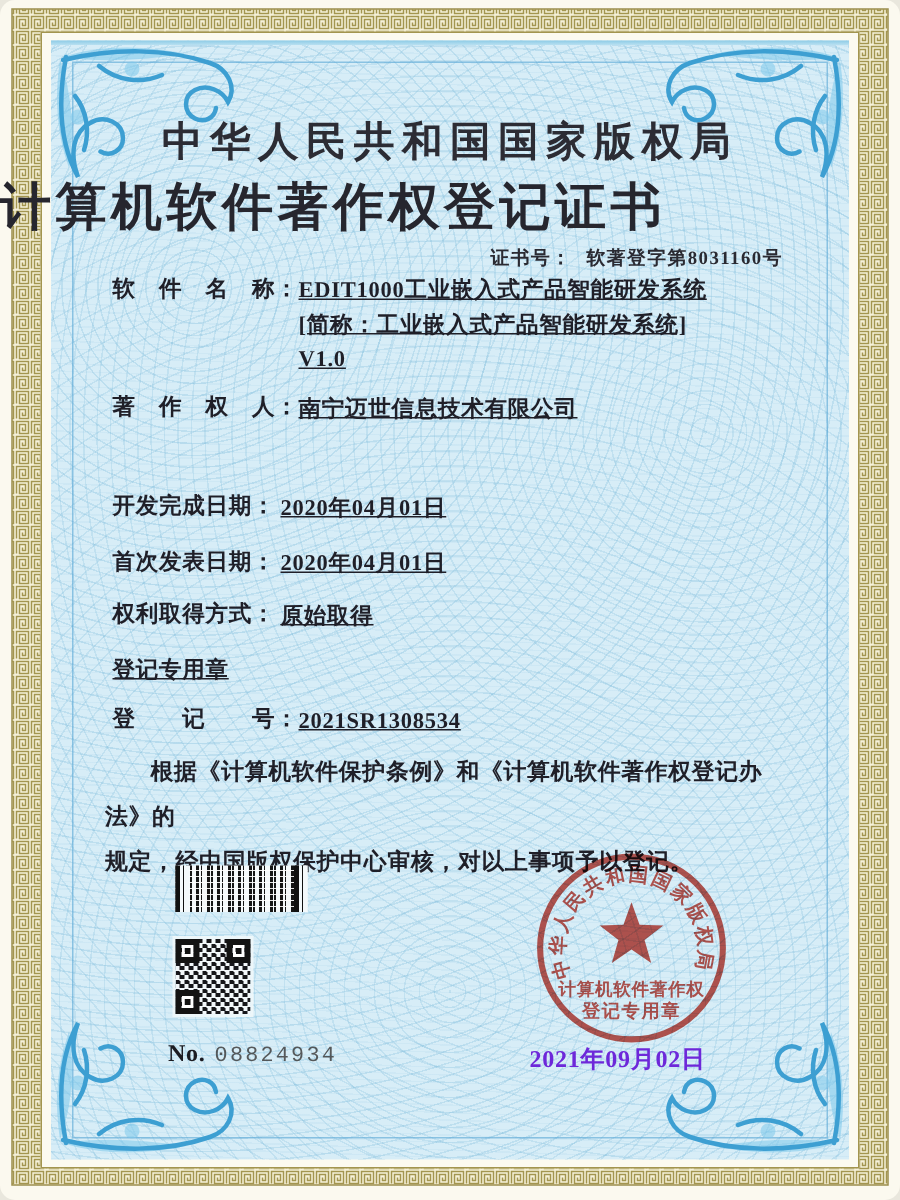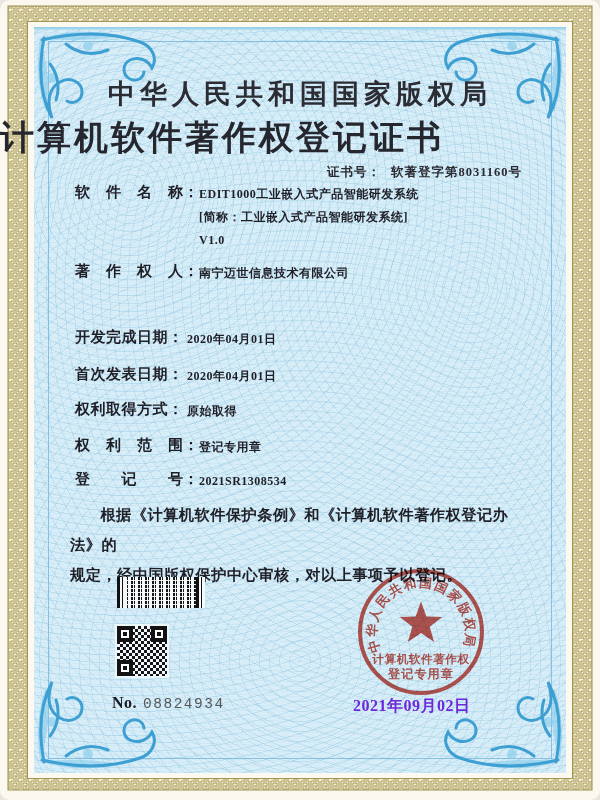--- a/index.html
+++ b/index.html
@@ -54,21 +54,21 @@
   }
   .cert-no .cv{margin-left:10px;margin-top:24px;}
 
   .field{position:absolute;left:75px;right:55px;color:#1f1f28;}
   .flabel{
     display:inline-block;min-width:112px;vertical-align:top;
     font-size:15px;font-weight:700;letter-spacing:.5px;white-space:nowrap;
   }
   .fvalue{
     display:inline-block;vertical-align:top;max-width:360px;
-    font-size:12px;font-weight:600;letter-spacing:.5px;
+    font-size:15px;font-weight:600;letter-spacing:.5px;text-decoration:underline;
   }
   .vline{display:block;line-height:23px;}
 
   .statement{
     position:absolute;left:70px;right:66px;top:500px;
     font-size:15.2px;font-weight:600;line-height:30px;color:#1f1f28;
     letter-spacing:.5px;
   }
   .statement-line{display:block;}
   .statement-line:first-child{text-indent:2em;}
@@ -238,21 +238,21 @@
     </span>
   </div>
 
   <div class="field" style="top:400px">
     <span class="flabel">权利取得方式：</span><span class="fvalue">
       <span class="vline">原始取得</span>
     </span>
   </div>
 
   <div class="field" style="top:436px">
-    <span class="flabel">权　利　范　围：</span><span class="fvalue">
+    <span class="fvalue">
       <span class="vline">登记专用章</span>
     </span>
   </div>
 
   <div class="field" style="top:470px">
     <span class="flabel">登　　记　　号：</span><span class="fvalue">
       <span class="vline">2021SR1308534</span>
     </span>
   </div>
 

